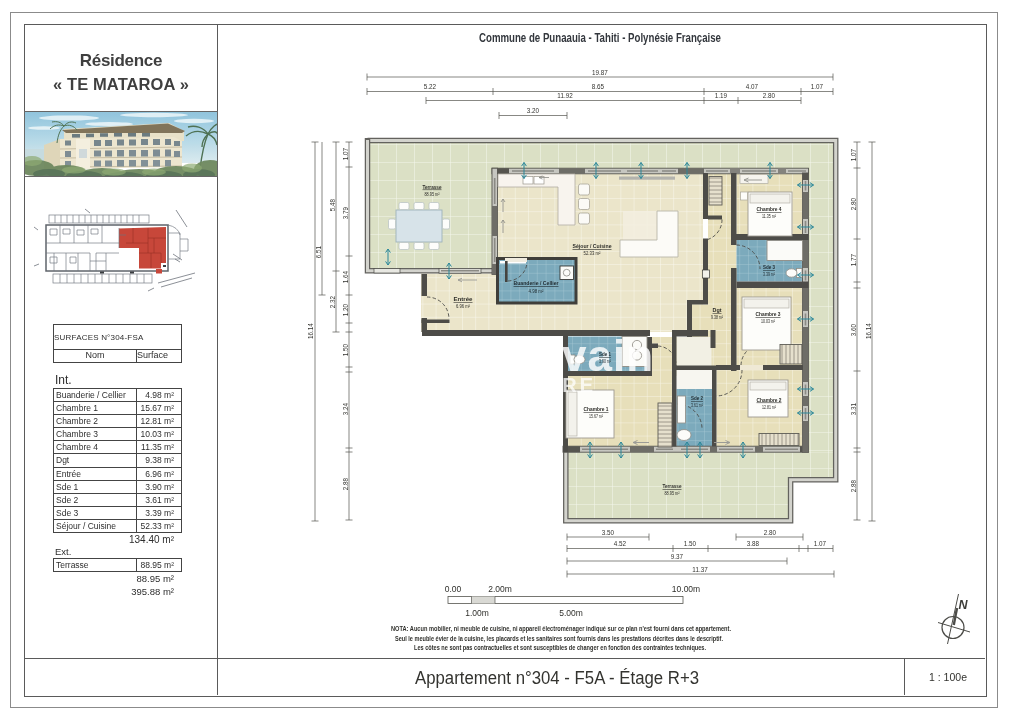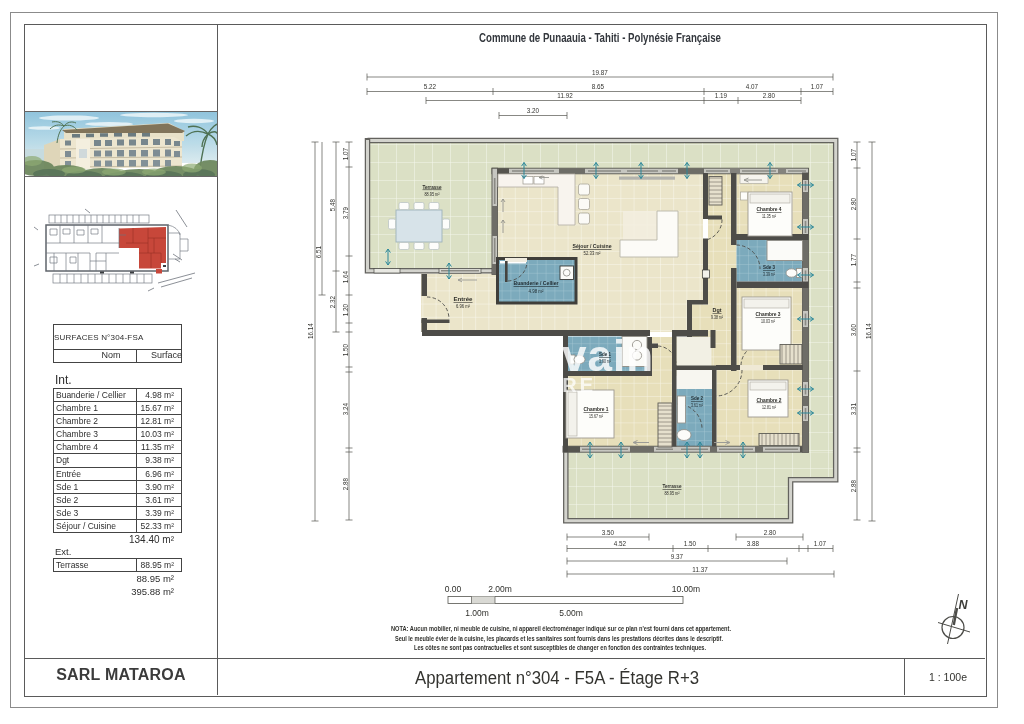--- a/index.html
+++ b/index.html
@@ -15,20 +15,22 @@
 
 <div class="abs" style="left:24px;top:24px;width:961px;height:671px;border:1px solid #5a5a5a;"></div>
 
 <div class="abs" style="left:217px;top:25px;width:1px;height:670px;background:#5a5a5a;"></div>
 
 <div class="abs" style="left:25px;top:658px;width:960px;height:1px;background:#5a5a5a;"></div>
 
 <div class="abs" style="left:904px;top:659px;width:1px;height:36px;background:#5a5a5a;"></div>
 
 <div class="abs" style="left:25px;top:25px;width:192px;height:86px;color:#3f3f3f;text-align:center;">
+  <div style="position:absolute;left:0;top:26px;width:192px;font-size:17px;font-weight:bold;letter-spacing:-0.3px;">Résidence</div>
+  <div style="position:absolute;left:0;top:49.5px;width:192px;font-size:16.5px;font-weight:bold;letter-spacing:0.1px;">« TE MATAROA »</div>
 </div>
 
 <svg class="abs" style="left:24px;top:111px;" width="194" height="66" viewBox="0 0 194 66">
   <defs>
     <linearGradient id="sky" x1="0" y1="0" x2="0" y2="1">
       <stop offset="0" stop-color="#86bfda"></stop>
       <stop offset="0.6" stop-color="#b4d8e6"></stop>
       <stop offset="1" stop-color="#d8e9ee"></stop>
     </linearGradient>
   </defs>
@@ -197,22 +199,22 @@
     <rect x="100" y="66.5" width="4" height="2"></rect>
     <rect x="133" y="60" width="3" height="2"></rect>
   </g>
 </svg>
 
 <div id="surftable" style="position:absolute;left:0;top:0;color:#2e2e2e;">
 
   <div class="abs" style="left:53px;top:324px;width:127px;height:24px;border:1px solid #444;font-size:8px;text-align:left;line-height:25px;letter-spacing:0.2px;">SURFACES N°304-FSA</div>
 
   <div class="abs" style="left:53px;top:349px;width:127px;height:13px;border:1px solid #444;border-top:none;font-size:9px;">
-    <span class="abs" style="left:16px;top:0;width:82px;text-align:center;line-height:13px;">Nom</span>
-    <span class="abs" style="left:82px;top:0;width:45px;text-align:right;line-height:13px;border-left:1px solid #444;height:13px;">Surface</span>
+    <span class="abs" style="left:0;top:0;width:82px;text-align:center;line-height:13px;">Nom</span>
+    <span class="abs" style="left:82px;top:0;width:45px;text-align:left;line-height:13px;border-left:1px solid #444;height:13px;">Surface</span>
   </div>
 
   <div class="abs" style="left:55px;top:373px;font-size:12px;">Int.</div>
 
   <div class="abs" style="left:53px;top:388px;width:127px;border:1px solid #444;font-size:8.5px;">
     <div style="position:relative;height:12.1px;border-bottom:1px solid #444;">
           <span style="position:absolute;left:2px;top:0;line-height:12px;">Buanderie / Cellier</span>
           <span style="position:absolute;left:82px;top:0;width:45px;height:12.1px;border-left:1px solid #444;"></span>
           <span style="position:absolute;right:7px;top:0;line-height:12px;">4.98 m²</span>
         </div>
@@ -276,21 +278,20 @@
     <span style="position:absolute;left:2px;top:0;line-height:12px;">Terrasse</span>
     <span style="position:absolute;left:82px;top:0;width:45px;height:12px;border-left:1px solid #444;"></span>
     <span style="position:absolute;right:7px;top:0;line-height:12px;">88.95 m²</span>
   </div>
 
   <div class="abs" style="left:53px;top:573px;width:121px;text-align:right;font-size:9.5px;">88.95 m²</div>
 
   <div class="abs" style="left:53px;top:585.5px;width:121px;text-align:right;font-size:9.5px;">395.88 m²</div>
 </div>
 
-<div class="abs" style="left:25px;top:666px;width:192px;text-align:center;font-size:16px;font-weight:bold;color:#3b3b3b;letter-spacing:0.2px;">SARL MATAROA</div>
 
 <svg id="plan" class="abs" style="left:0;top:0;" width="1024" height="724" viewBox="0 0 1024 724" font-family="&quot;Liberation Sans&quot;,sans-serif">
 <defs>
   <pattern id="patTerr" width="18" height="18" patternUnits="userSpaceOnUse">
     <rect width="18" height="18" fill="#dbe0c5"></rect>
     <path d="M0,0 H18 M0,0 V18" stroke="#f4f6ec" stroke-width="1.1" fill="none"></path>
   </pattern>
   <pattern id="patSej" width="13.2" height="13.2" patternUnits="userSpaceOnUse">
     <rect width="13.2" height="13.2" fill="#ebe5ca"></rect>
     <path d="M0,0 H13.2 M0,0 V13.2" stroke="#faf8ef" stroke-width="1" fill="none"></path>

